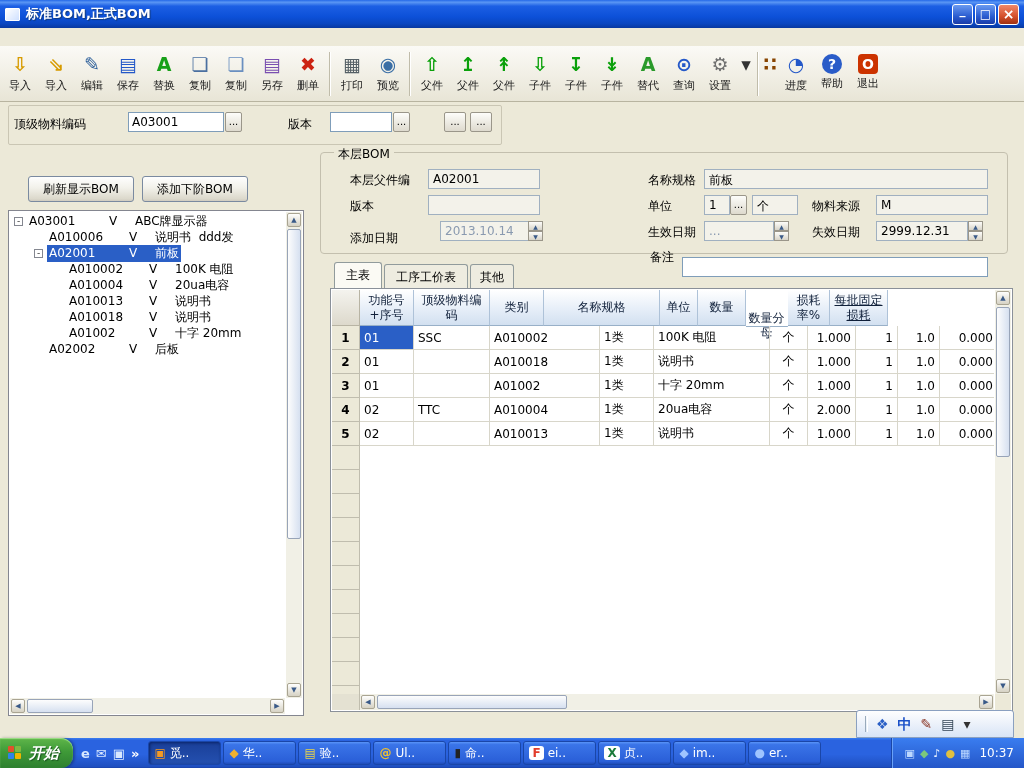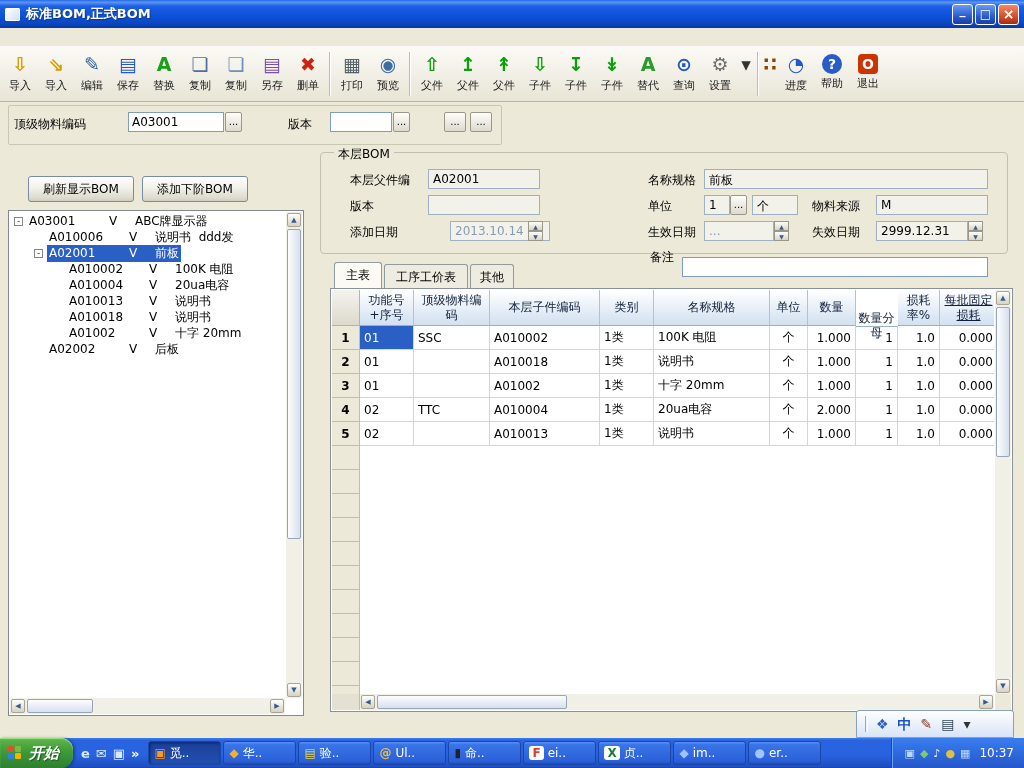--- a/index.html
+++ b/index.html
@@ -381,22 +381,22 @@
     </div>
   </div>
 
   <div class="groupbox"></div>
   <span class="group-title">本层BOM</span>
 
   <span class="flabel" style="left:350px;top:173px;">本层父件编</span>
   <div class="dfield" style="left:428px;top:169px;width:112px;">A02001</div>
   <span class="flabel" style="left:350px;top:199px;">版本</span>
   <div class="dfield" style="left:428px;top:195px;width:112px;"></div>
-  <span class="flabel" style="left:350px;top:225px;text-align:center;">添加日期</span>
-  <div class="dfield dim" style="left:450px;top:221px;width:100px;">2013.10.14</div>
+  <span class="flabel" style="left:350px;top:231px;text-align:center;">添加日期</span>
+  <div class="dfield dim" style="left:440px;top:221px;width:100px;">2013.10.14</div>
   <div class="spinner" style="left:528px;top:221px;">
     <span class="spin-up"></span>
       <span class="spin-down"></span>
   </div>
 
   <span class="flabel" style="left:648px;top:173px;">名称规格</span>
   <div class="dfield" style="left:704px;top:169px;width:284px;">前板</div>
 
   <span class="flabel" style="left:648px;top:199px;">单位</span>
   <div class="dfield" style="left:704px;top:195px;width:26px;">1</div>
@@ -424,21 +424,20 @@
   <div class="tab active" style="left:334px;top:262px;width:48px;">主表</div>
   <div class="tab" style="left:384px;top:264px;width:84px;">工序工价表</div>
   <div class="tab" style="left:470px;top:264px;width:44px;">其他</div>
 
   <div class="grid">
     <div class="grid-inner">
       <div class="hrow">
         <div class="hcell corner"></div>
       <div class="hcell" style="width: 54px;">功能号+序号</div>
           <div class="hcell" style="width: 76px;">顶级物料编码</div>
-          <div class="hcell" style="width: 110px;">本层子件编码</div>
           <div class="hcell" style="width: 54px;">类别</div>
           <div class="hcell" style="width: 116px;">名称规格</div>
           <div class="hcell" style="width: 38px;">单位</div>
           <div class="hcell" style="width: 48px;">数量</div>
           <div class="hcell" style="width: 42px; margin-top: 36px;">数量分母</div>
           <div class="hcell" style="width: 42px;">损耗率%</div>
           <div class="hcell" style="width: 58px; text-decoration: underline;">每批固定损耗</div>
         </div>
       <div>
           <div class="grow">

